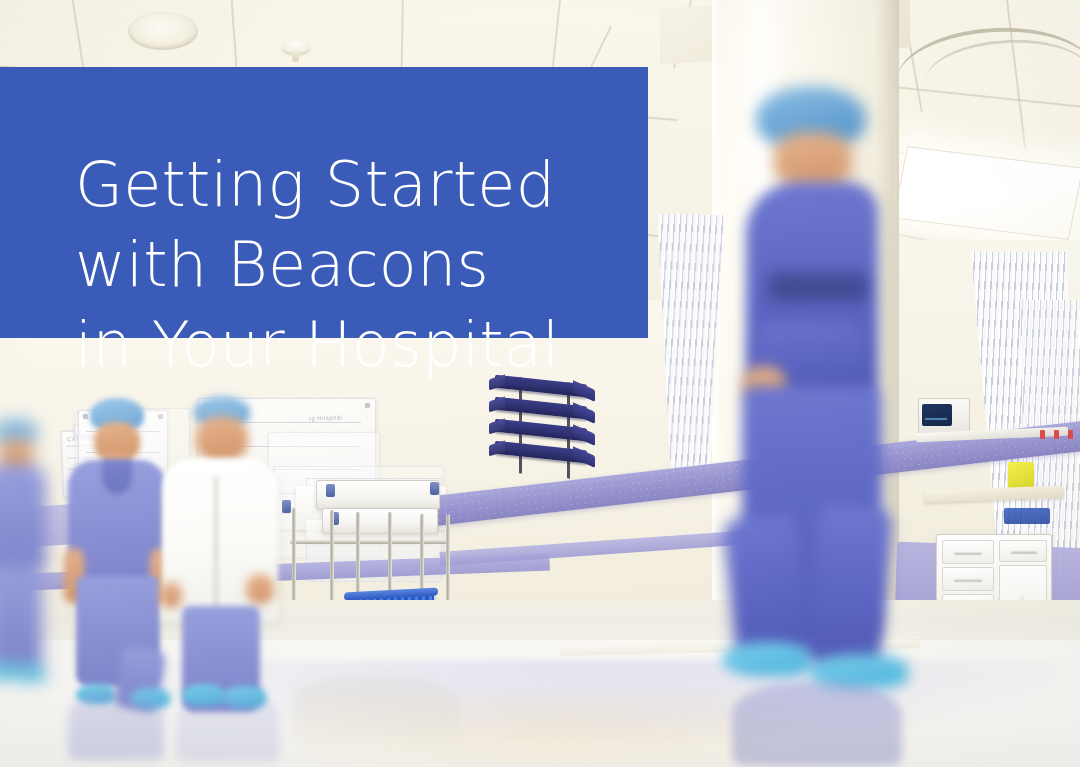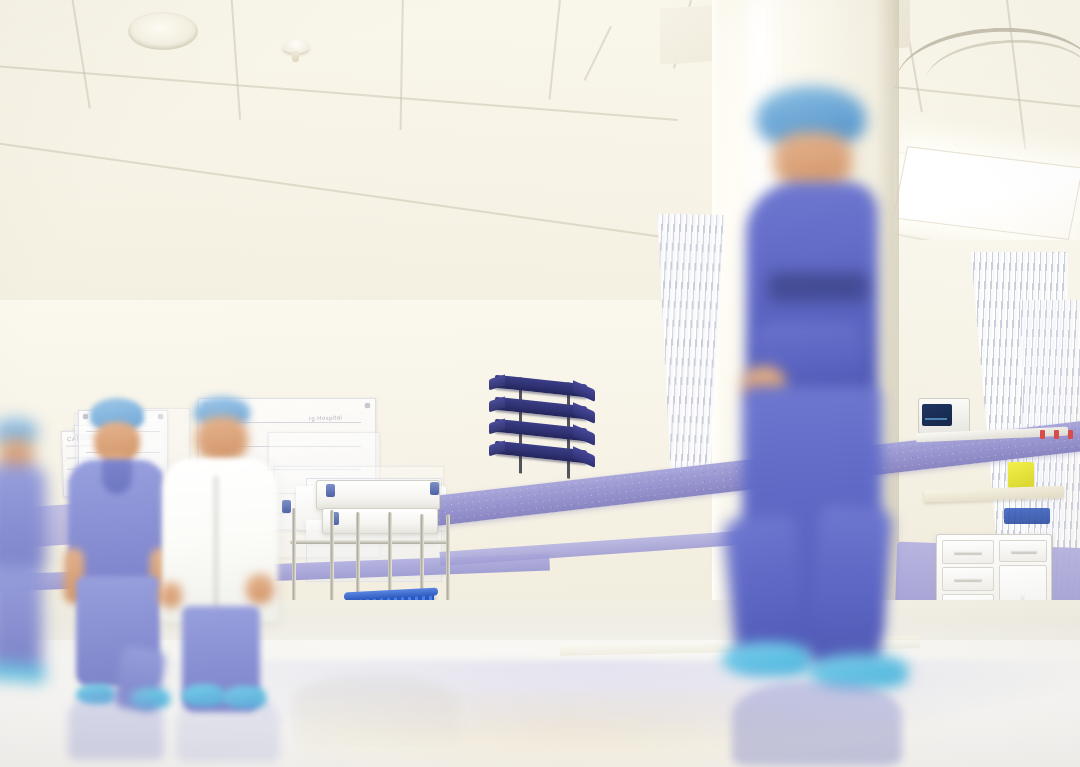--- a/index.html
+++ b/index.html
@@ -620,14 +620,19 @@
     </div>
 
     <div class="reflect scrub" style="left:68px;top:690px;width:96px;height:70px;"></div>
     <div class="reflect scrub" style="left:176px;top:692px;width:104px;height:70px;opacity:.18;"></div>
     <div class="reflect scrub-dark" style="left:732px;top:682px;width:170px;height:84px;"></div>
     <div class="reflect" style="left:290px;top:676px;width:170px;height:70px;background:linear-gradient(180deg,#C9C6B8,#E8E6DC);opacity:.2;"></div>
 
     <div class="vignette"></div>
   </div>
 
+  <div class="banner">
+    <h1 class="banner-title">Getting Started
+with Beacons
+in Your Hospital</h1>
+  </div>
 
 </div>
 
 </body></html>

